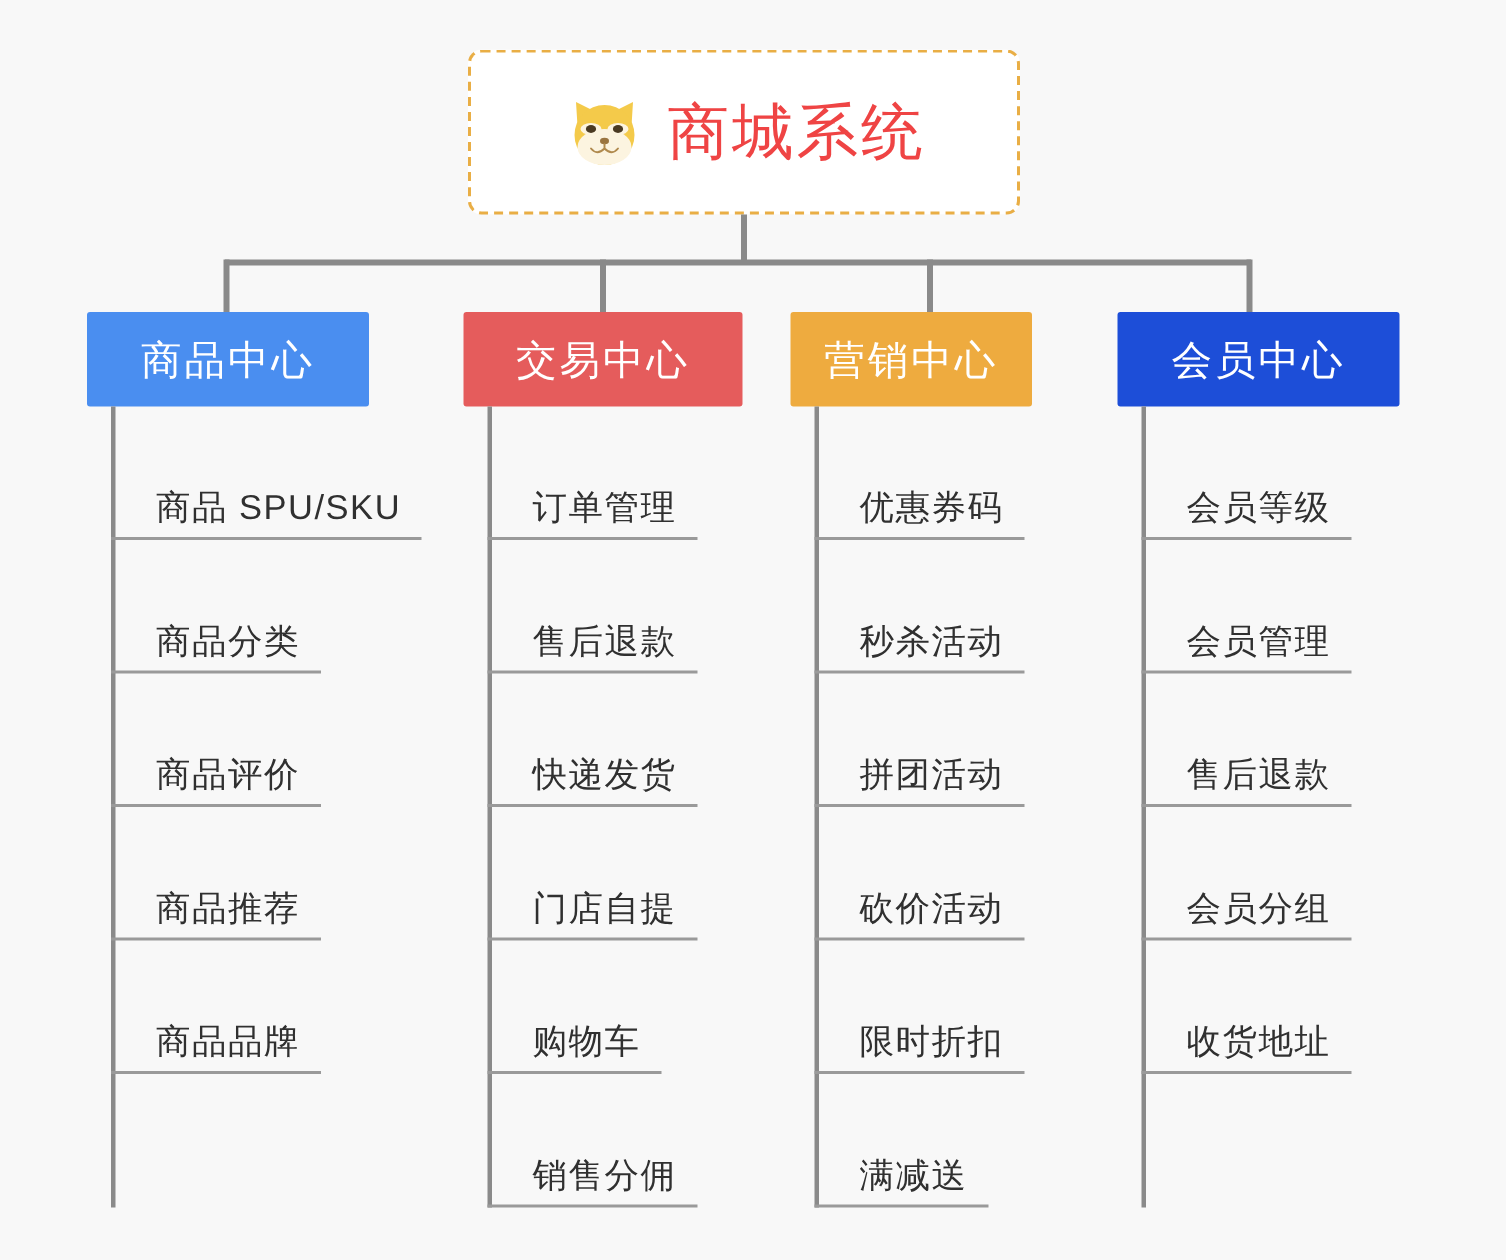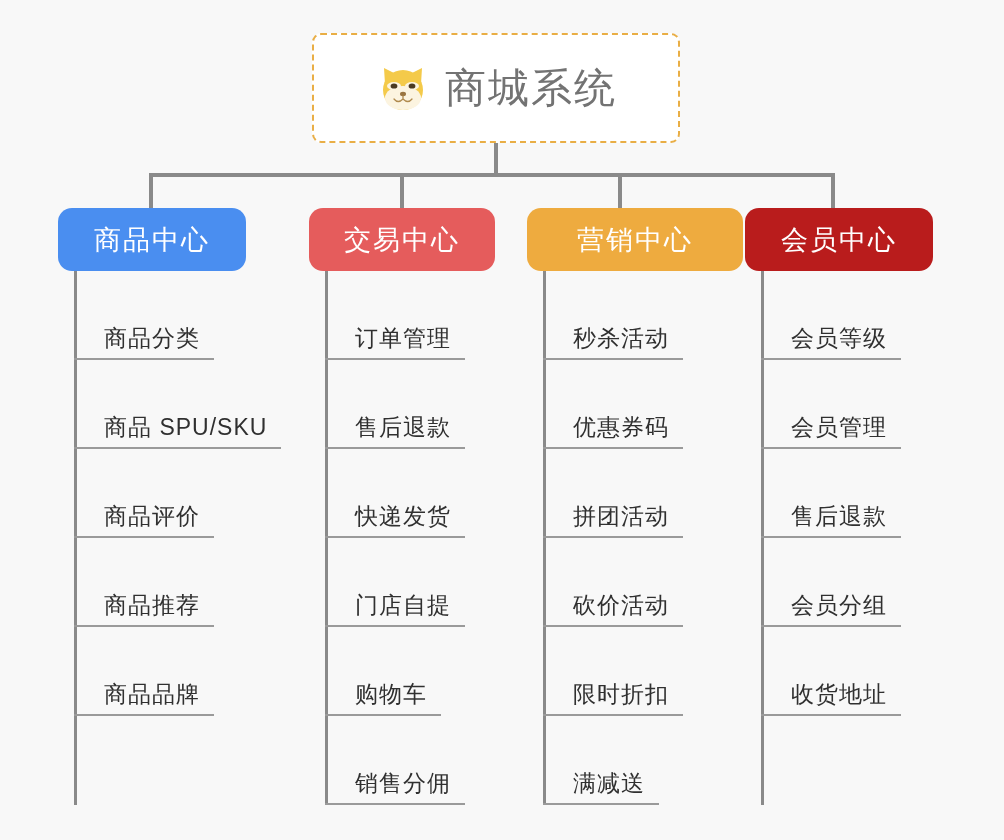--- a/index.html
+++ b/index.html
@@ -38,21 +38,21 @@
   }
   .root-emoji {
     width: 56px;
     height: 52px;
     position: relative;
     flex: 0 0 auto;
   }
   .root-title {
     font-size: 41px;
     line-height: 1;
-    color: #737373;
+    color: #ef4444;
     letter-spacing: 2px;
     font-weight: 400;
     white-space: nowrap;
   }
 
   
   .conn {
     position: absolute;
     background: #8a8a8a;
   }
@@ -60,21 +60,21 @@
   .conn-h { height: 4px; }
 
   
   .column {
     position: absolute;
     top: 208px;
   }
   .cat-header {
     box-sizing: border-box;
     height: 63px;
-    border-radius: 14px;
+    border-radius: 2px;
     display: flex;
     align-items: center;
     justify-content: center;
     color: #ffffff;
     font-size: 27px;
     letter-spacing: 2px;
     white-space: nowrap;
   }
 
   
@@ -150,24 +150,24 @@
   <div class="conn conn-v" style="left:618px; top:173px; width:4px; height:36px;"></div>
   <div class="conn conn-v" style="left:831px; top:173px; width:4px; height:36px;"></div>
 
   <div class="column" style="left:58px; width:188px;">
     <div class="cat-header" style="width:188px; background:#4a8ef0;">
       <span>商品中心</span>
     </div>
     <div class="trunk" style="height:534px;"></div>
     <div class="leaf-list">
       <div class="leaf">
+        <span class="leaf-inner"><span class="leaf-label">商品 SPU/SKU</span></span>
+      </div>
+      <div class="leaf">
         <span class="leaf-inner"><span class="leaf-label">商品分类</span></span>
-      </div>
-      <div class="leaf">
-        <span class="leaf-inner"><span class="leaf-label">商品 SPU/SKU</span></span>
       </div>
       <div class="leaf">
         <span class="leaf-inner"><span class="leaf-label">商品评价</span></span>
       </div>
       <div class="leaf">
         <span class="leaf-inner"><span class="leaf-label">商品推荐</span></span>
       </div>
       <div class="leaf">
         <span class="leaf-inner"><span class="leaf-label">商品品牌</span></span>
       </div>
@@ -195,48 +195,48 @@
       <div class="leaf">
         <span class="leaf-inner"><span class="leaf-label">购物车</span></span>
       </div>
       <div class="leaf">
         <span class="leaf-inner"><span class="leaf-label">销售分佣</span></span>
       </div>
     </div>
   </div>
 
   <div class="column" style="left:527px; width:186px;">
-    <div class="cat-header" style="width:216px; background:#eeab3f;">
+    <div class="cat-header" style="width:161px; background:#eeab3f;">
       <span>营销中心</span>
     </div>
     <div class="trunk" style="height:534px;"></div>
     <div class="leaf-list">
       <div class="leaf">
+        <span class="leaf-inner"><span class="leaf-label">优惠券码</span></span>
+      </div>
+      <div class="leaf">
         <span class="leaf-inner"><span class="leaf-label">秒杀活动</span></span>
       </div>
       <div class="leaf">
-        <span class="leaf-inner"><span class="leaf-label">优惠券码</span></span>
-      </div>
-      <div class="leaf">
         <span class="leaf-inner"><span class="leaf-label">拼团活动</span></span>
       </div>
       <div class="leaf">
         <span class="leaf-inner"><span class="leaf-label">砍价活动</span></span>
       </div>
       <div class="leaf">
         <span class="leaf-inner"><span class="leaf-label">限时折扣</span></span>
       </div>
       <div class="leaf">
         <span class="leaf-inner"><span class="leaf-label">满减送</span></span>
       </div>
     </div>
   </div>
 
   <div class="column" style="left:745px; width:188px;">
-    <div class="cat-header" style="width:188px; background:#b91c1c;">
+    <div class="cat-header" style="width:188px; background:#1d4ed8;">
       <span>会员中心</span>
     </div>
     <div class="trunk" style="height:534px;"></div>
     <div class="leaf-list">
       <div class="leaf">
         <span class="leaf-inner"><span class="leaf-label">会员等级</span></span>
       </div>
       <div class="leaf">
         <span class="leaf-inner"><span class="leaf-label">会员管理</span></span>
       </div>

